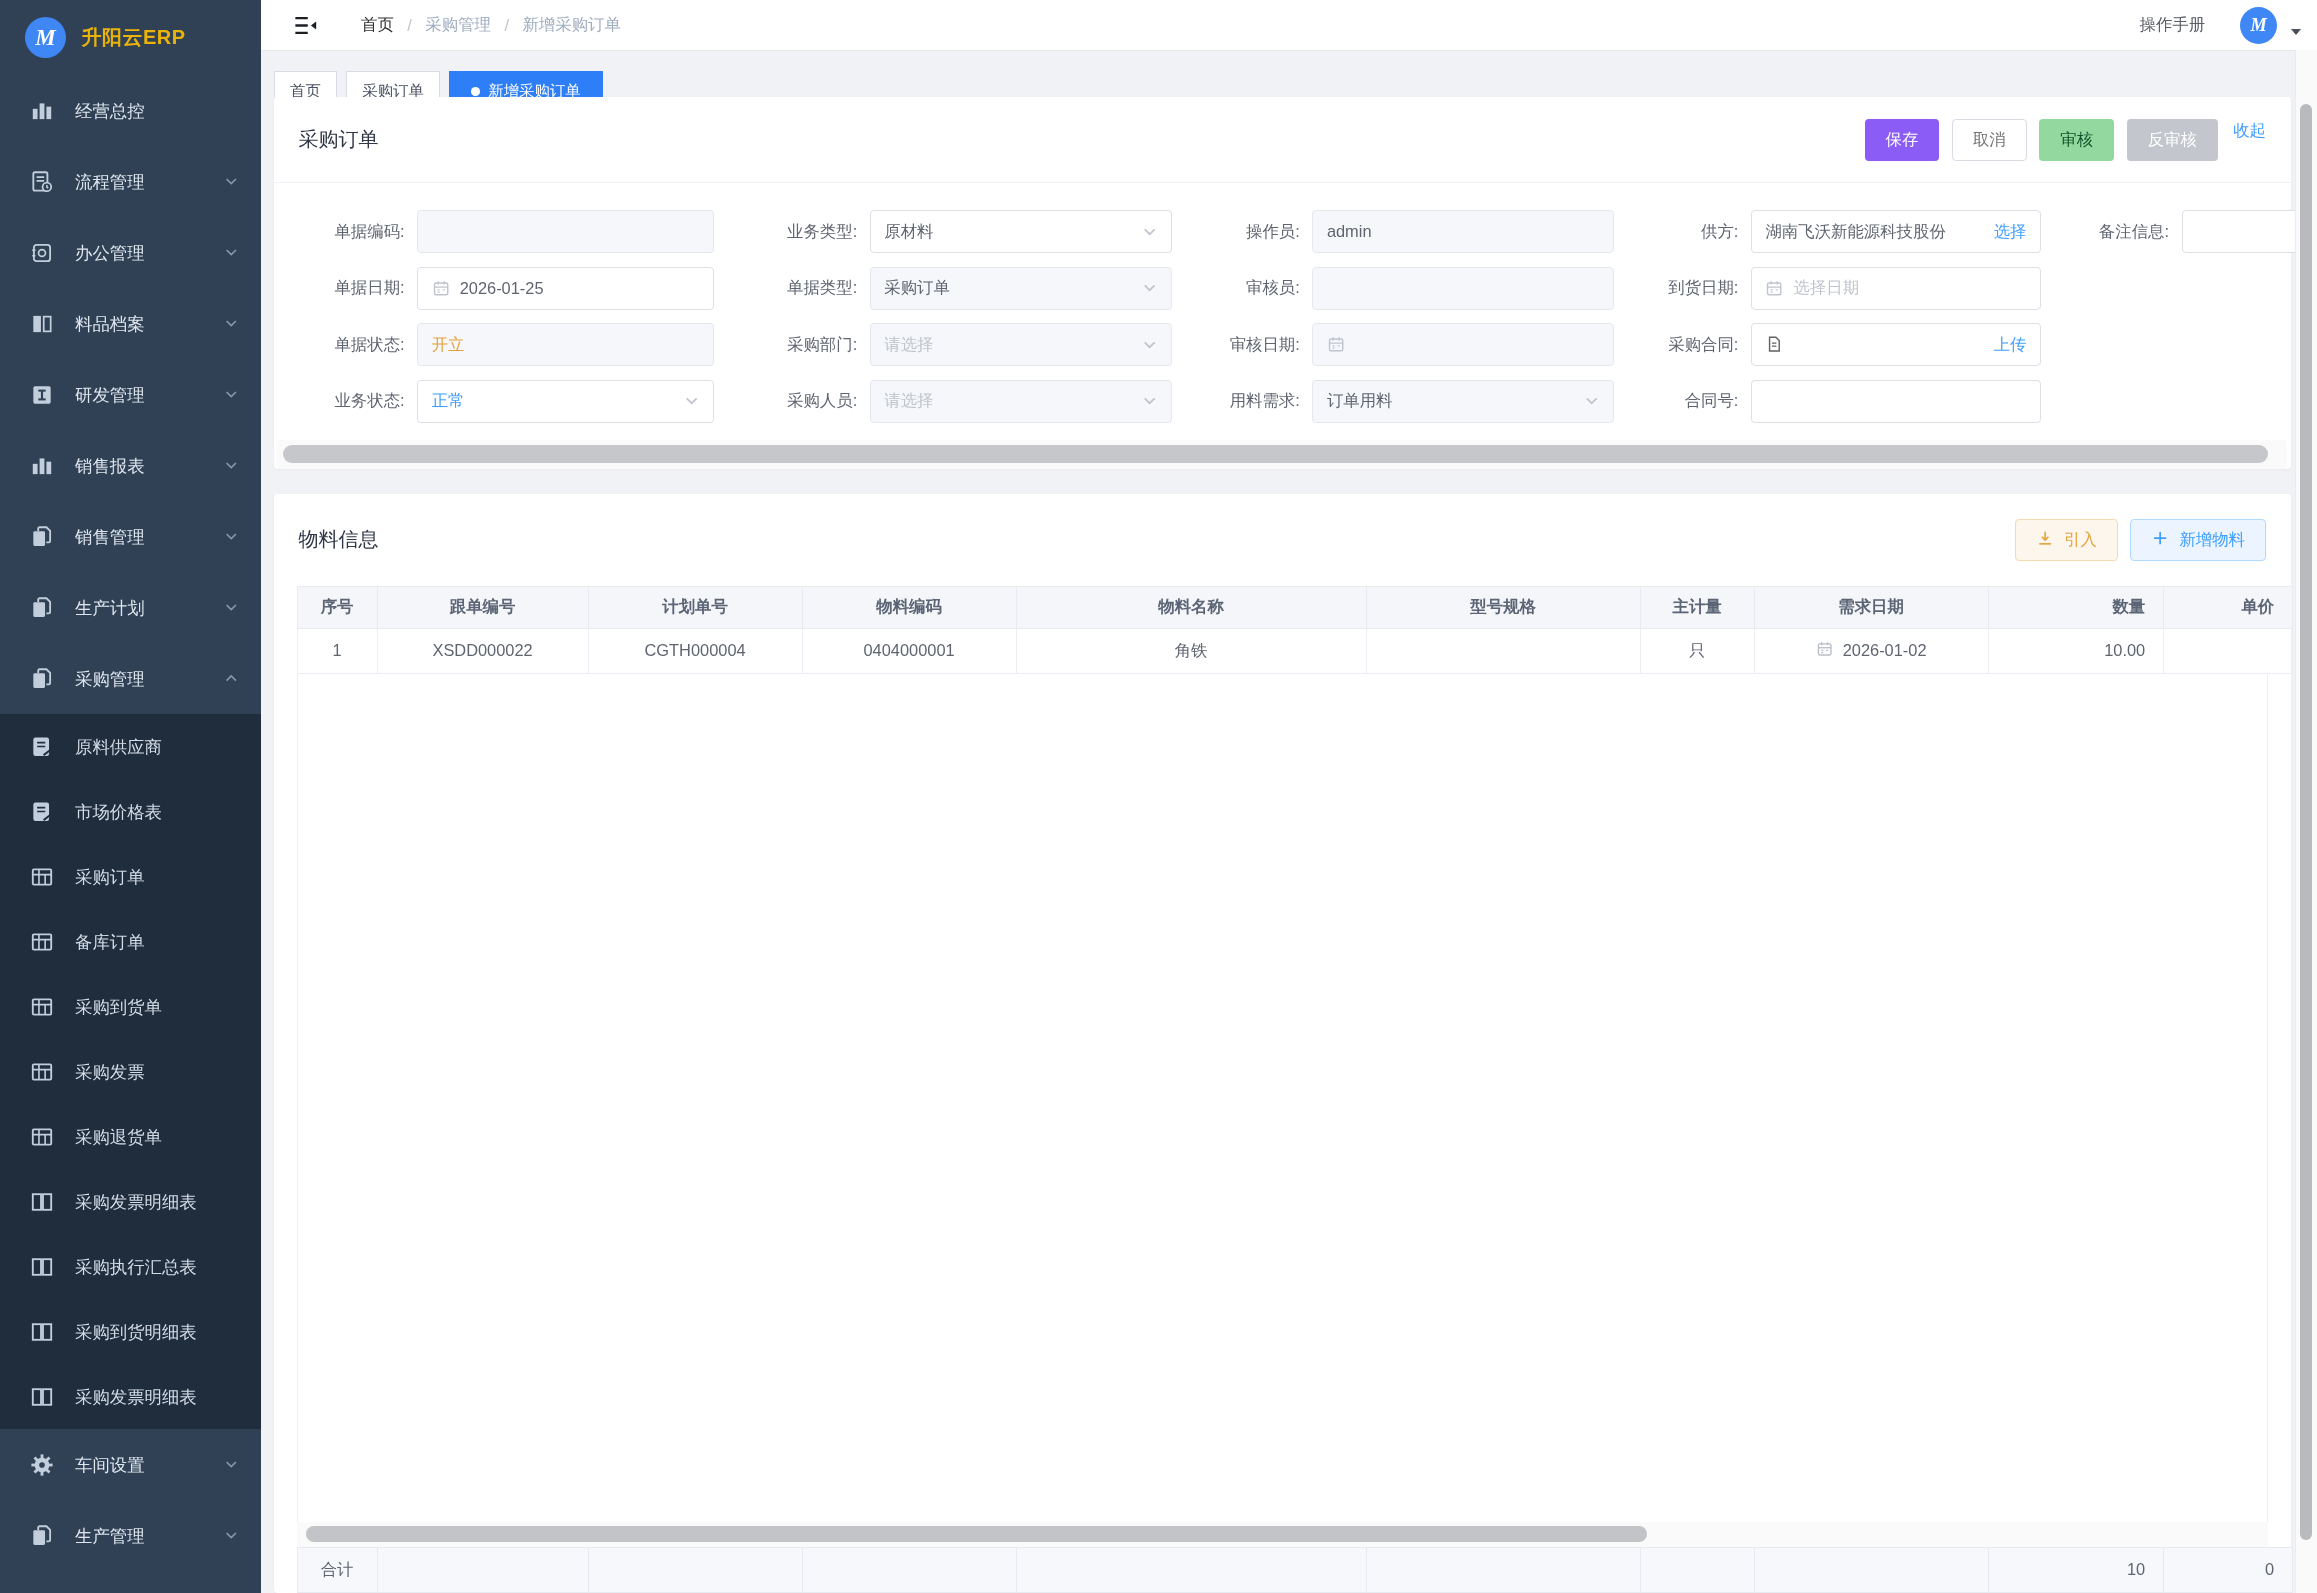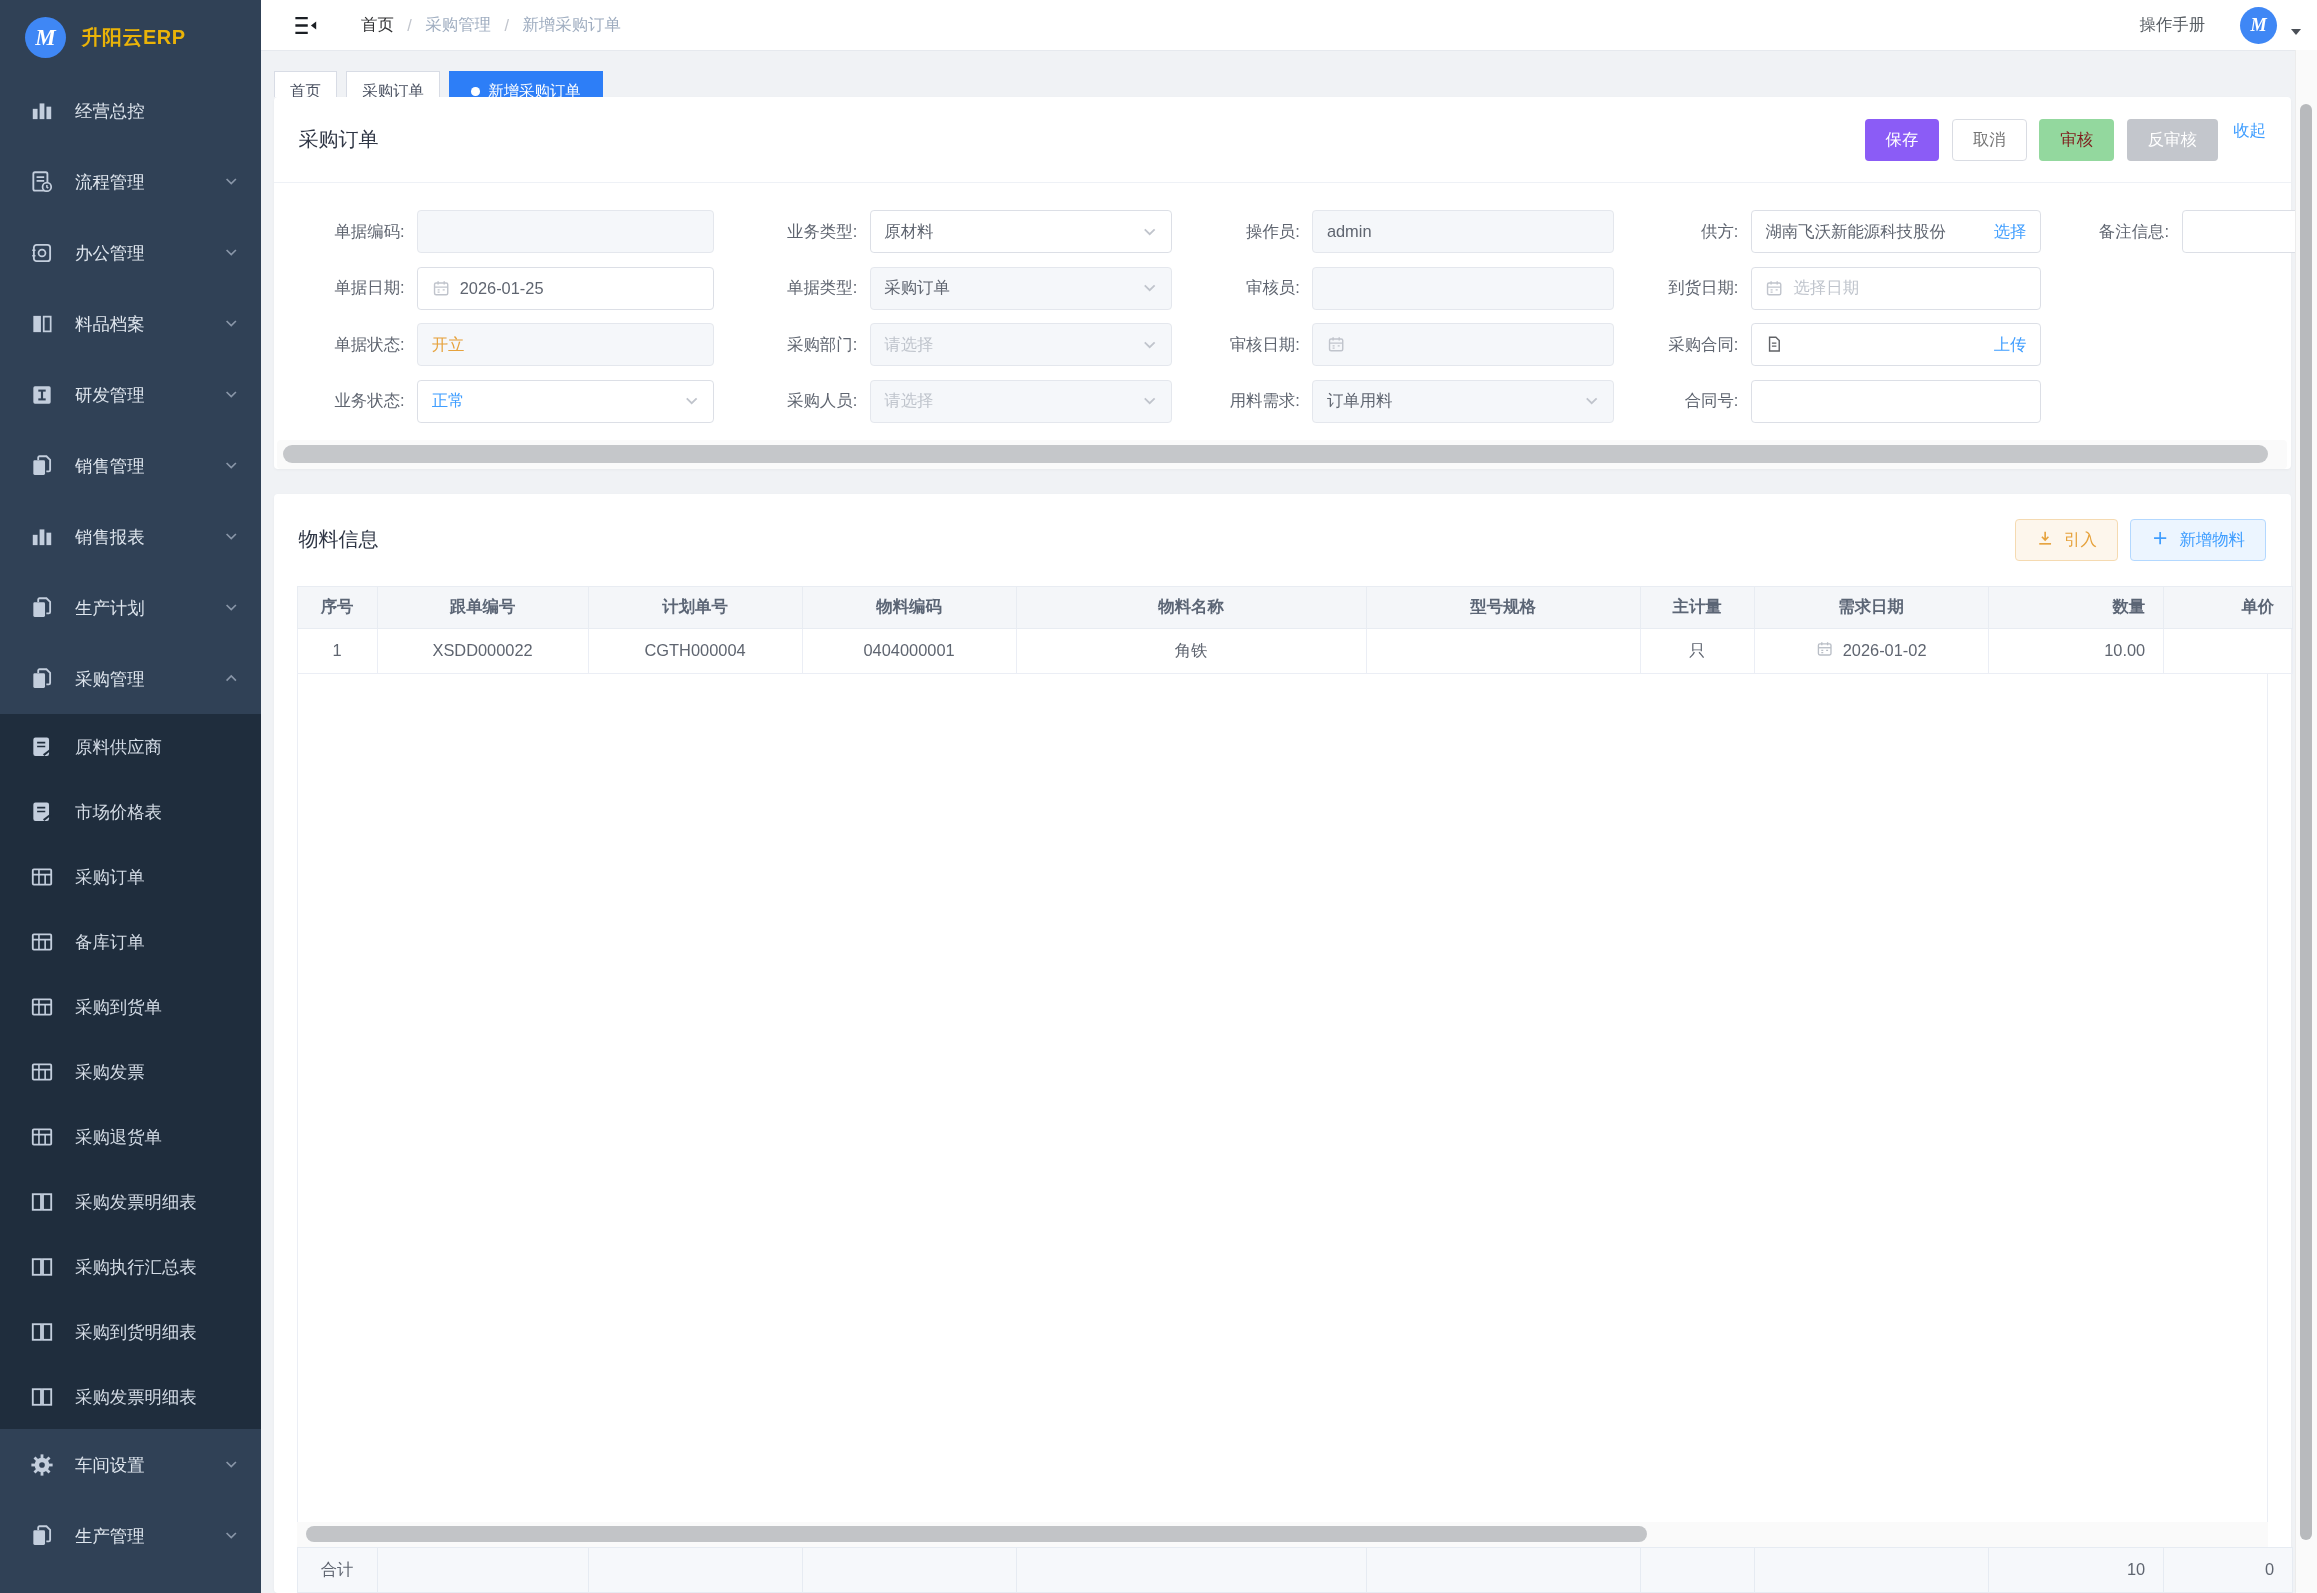--- a/index.html
+++ b/index.html
@@ -41,21 +41,21 @@
   .tab.active .dot{width:8.7px;height:8.7px;border-radius:50%;background:#fff;}
   
   .panel{background:#fff;margin:0 27px 0 12.6px;border-radius:3.9px;box-shadow:0 1px 2.9px rgba(0,0,0,.04);}
   .panel1-header{height:85px;display:flex;align-items:center;padding:0 25px;border-bottom:1px solid #eef1f6;}
   .panel-title{font-size:20px;color:#2f3645;font-weight:500;}
   .btns{margin-left:auto;display:flex;gap:12.6px;align-items:center;}
   .btn{height:42px;border-radius:3.9px;padding:0 20px;font-size:16.4px;display:flex;align-items:center;gap:9.7px;
     border:1px solid transparent;cursor:pointer;white-space:nowrap;background:#fff;}
   .btn-primary{background:#8b5cf6;color:#fff;text-align:right;}
   .btn-default{background:#fff;border-color:#d9dce3;color:#737373;}
-  .btn-success{background:#93d89e;color:#7f1d1d;cursor:not-allowed;}
+  .btn-success{background:#93d89e;color:#14532d;cursor:not-allowed;}
   .btn-info{background:#c3c6cc;color:#fff;cursor:not-allowed;}
   .collapse-link{color:#409eff;font-size:16.4px;margin-left:15.4px;cursor:pointer;align-self:flex-start;margin-top:23px;}
   
   .form{padding:27px 23px 9.7px;display:flex;flex-direction:column;gap:13.5px;}
   .form-row{display:flex;}
   .fg{display:flex;align-items:center;margin-right:35px;}
   .fg:last-child{margin-right:0;}
   .fg .lbl{font-size:16.4px;color:#5f6570;text-align:right;padding-right:12.6px;flex:0 0 auto;}
   .fg.c1 .lbl{width:108px;} .fg.c2 .lbl{width:108px;} .fg.c3 .lbl{width:93px;}
   .fg.c4 .lbl{width:89px;}  .fg.c5 .lbl{width:93px;}
@@ -169,40 +169,40 @@
         <span>研发管理</span>
         <span class="chev">
           <svg width="14.5" height="14.5" viewBox="0 0 14 14" fill="none">
             <path d="M2.5 4.8l4.5 4.5 4.5-4.5" stroke="#8996a8" stroke-width="1.6"></path>
           </svg>
         </span>
       </div>
       <div class="side-item">
         <span class="s-icon">
           <svg width="26" height="26" viewBox="0 0 24 24" fill="none" xmlns="http://www.w3.org/2000/svg">
-            <path d="M8.5 6.5V4.2c0-.7.6-1.2 1.2-1.2h6.4l3.4 3.4v9.4c0 .7-.6 1.2-1.2 1.2h-2.3" stroke="#c3cedd" stroke-width="1.7"></path>
-            <rect x="4" y="6.8" width="10.8" height="13.4" rx="1.2" fill="#c3cedd"></rect>
-          </svg>
-        </span>
-        <span>销售管理</span>
-        <span class="chev">
-          <svg width="14.5" height="14.5" viewBox="0 0 14 14" fill="none">
-            <path d="M2.5 4.8l4.5 4.5 4.5-4.5" stroke="#8996a8" stroke-width="1.6"></path>
-          </svg>
-        </span>
-      </div>
-      <div class="side-item">
-        <span class="s-icon">
-          <svg width="26" height="26" viewBox="0 0 24 24" fill="none" xmlns="http://www.w3.org/2000/svg">
             <rect x="3.5" y="10" width="4.4" height="9.5" fill="#c3cedd"></rect>
             <rect x="9.8" y="5" width="4.4" height="14.5" fill="#c3cedd"></rect>
             <rect x="16.1" y="8" width="4.4" height="11.5" fill="#c3cedd"></rect>
           </svg>
         </span>
         <span>销售报表</span>
+        <span class="chev">
+          <svg width="14.5" height="14.5" viewBox="0 0 14 14" fill="none">
+            <path d="M2.5 4.8l4.5 4.5 4.5-4.5" stroke="#8996a8" stroke-width="1.6"></path>
+          </svg>
+        </span>
+      </div>
+      <div class="side-item">
+        <span class="s-icon">
+          <svg width="26" height="26" viewBox="0 0 24 24" fill="none" xmlns="http://www.w3.org/2000/svg">
+            <path d="M8.5 6.5V4.2c0-.7.6-1.2 1.2-1.2h6.4l3.4 3.4v9.4c0 .7-.6 1.2-1.2 1.2h-2.3" stroke="#c3cedd" stroke-width="1.7"></path>
+            <rect x="4" y="6.8" width="10.8" height="13.4" rx="1.2" fill="#c3cedd"></rect>
+          </svg>
+        </span>
+        <span>销售管理</span>
         <span class="chev">
           <svg width="14.5" height="14.5" viewBox="0 0 14 14" fill="none">
             <path d="M2.5 4.8l4.5 4.5 4.5-4.5" stroke="#8996a8" stroke-width="1.6"></path>
           </svg>
         </span>
       </div>
       <div class="side-item">
         <span class="s-icon">
           <svg width="26" height="26" viewBox="0 0 24 24" fill="none" xmlns="http://www.w3.org/2000/svg">
             <path d="M8.5 6.5V4.2c0-.7.6-1.2 1.2-1.2h6.4l3.4 3.4v9.4c0 .7-.6 1.2-1.2 1.2h-2.3" stroke="#c3cedd" stroke-width="1.7"></path>

